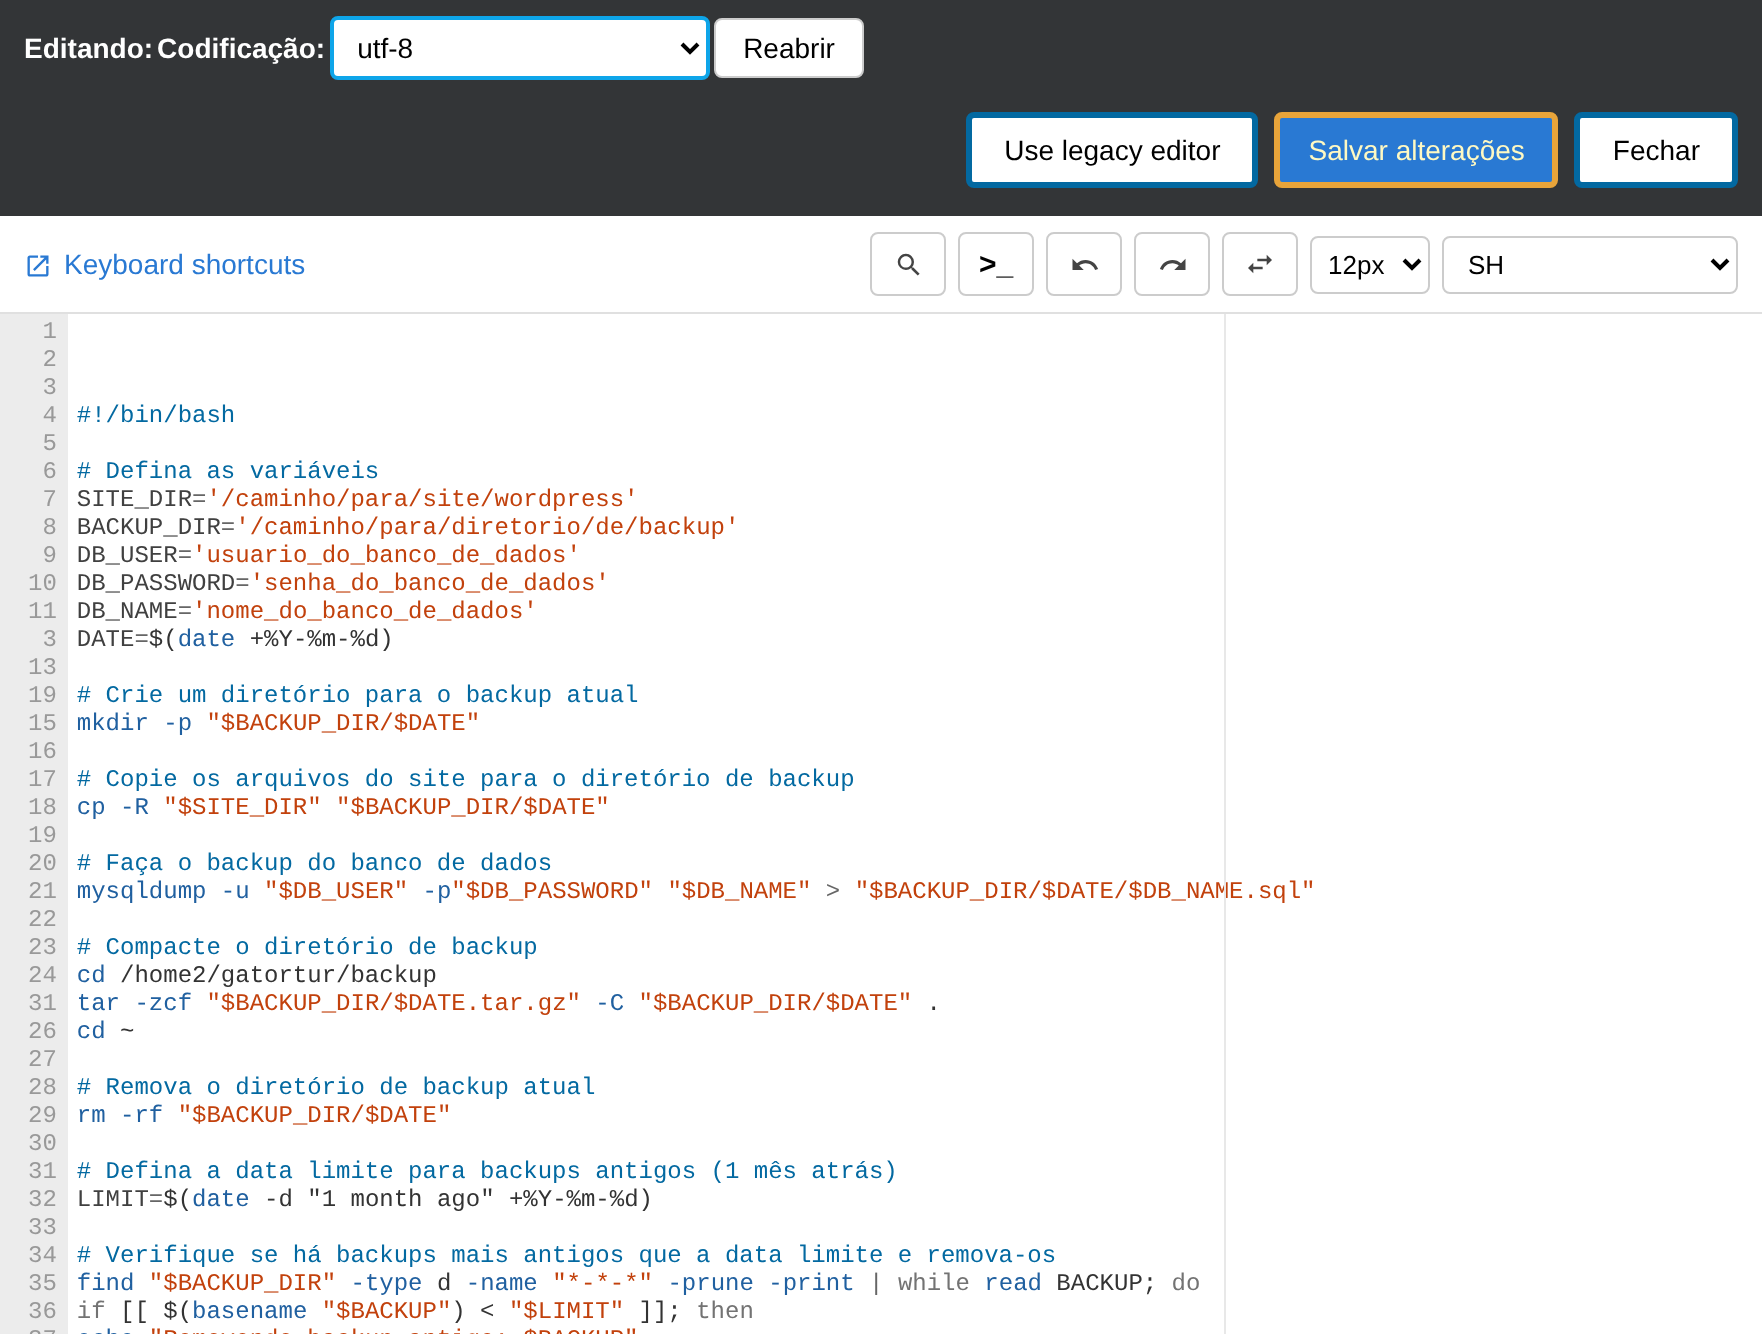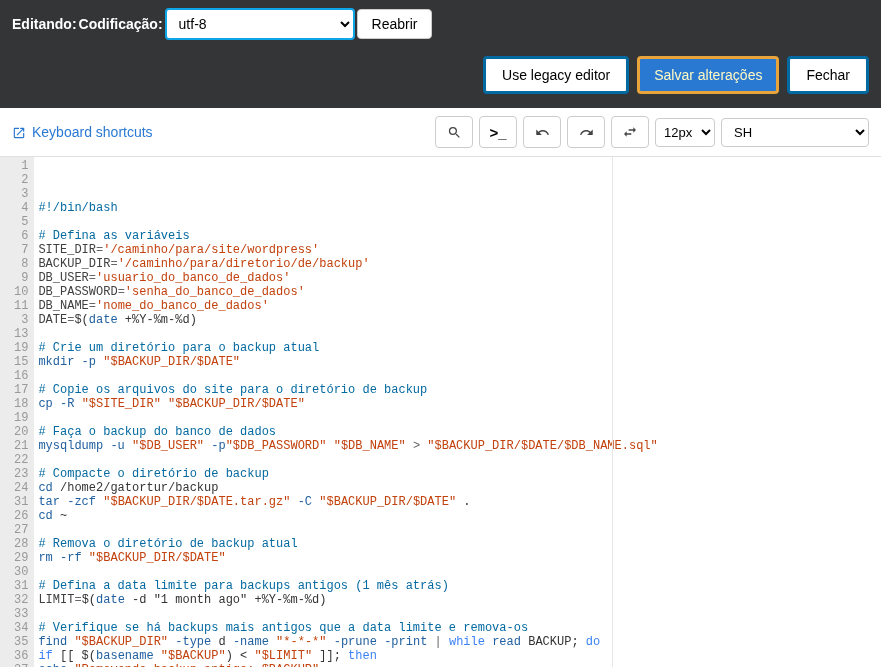--- a/index.html
+++ b/index.html
@@ -29,21 +29,21 @@
     .code-area { flex: 1; padding: 2px 4px; white-space: pre; position: relative; }
     .code-line { height: 14px; }
     
     .c-comment { color: #0369a1; }
     .c-var { color: #404040; }
     .c-eq { color: #666; }
     .c-str { color: #c2410c; }
     .c-cmd { color: #2060a0; }
     .c-opt { color: #2060a0; }
     .c-plain { color: #333; }
-    .c-kw { color: #3b82f6; }
+    .c-kw { color: #737373; }
     .c-pipe { color: #666; }
     .c-redir { color: #666; }
     .margin-line { position: absolute; top: 0; bottom: 0; left: 578px; width: 1px; background: #e8e8e8; }
   </style>
 </head>
 <body>
 
 <div class="topbar">
   <span class="topbar-label">Editando:</span>
   <span class="topbar-label">Codificação:</span>

